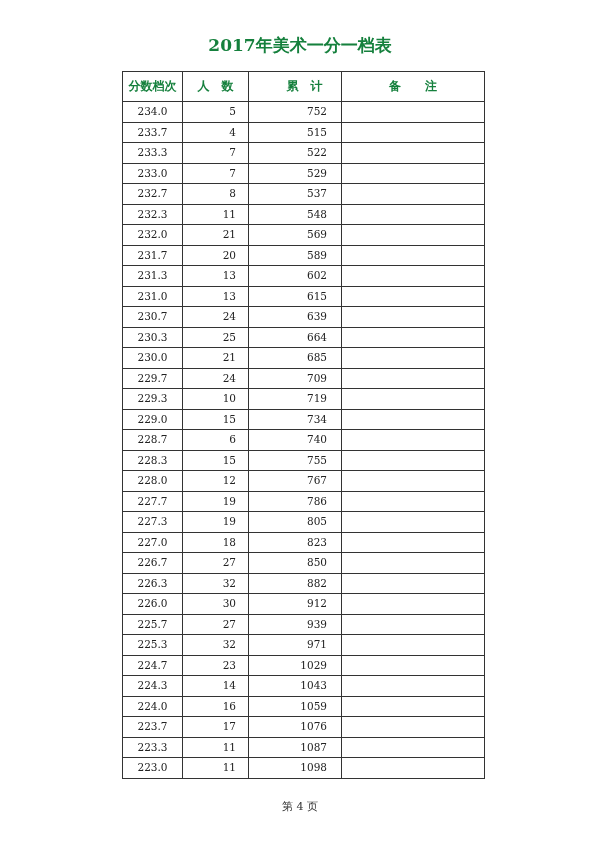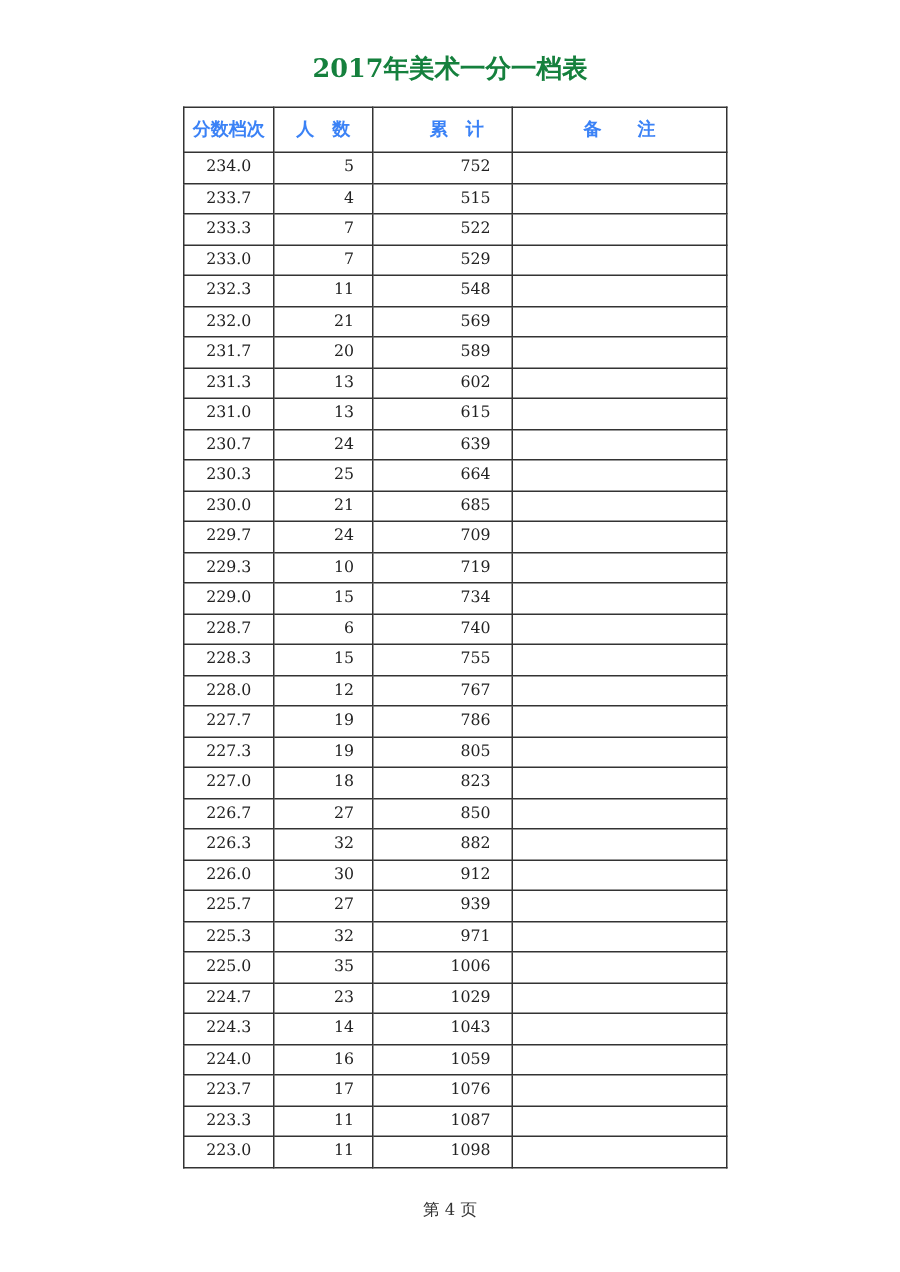--- a/index.html
+++ b/index.html
@@ -1,20 +1,20 @@
 <!DOCTYPE html>
 <html><head>
   <meta charset="utf-8">
   <style>
     html, body { margin: 0; padding: 0; background: #ffffff; }
     body { width: 600px; height: 848px; position: relative; overflow: hidden; font-family: "DejaVu Serif", serif; color: #222; }
     .title { position: absolute; top: 34px; left: 0; width: 600px; text-align: center; font-size: 17px; font-weight: bold; font-family: "DejaVu Serif", serif; color: #15803d; }
     table { position: absolute; top: 71px; left: 122px; border-collapse: collapse; table-layout: fixed; }
     td, th { border: 1px solid #333; padding: 0; font-size: 10.5px; font-weight: normal; height: 19.5px; line-height: 19.5px; }
-    th { height: 29px; line-height: 29px; font-size: 12px; font-weight: bold; color: #3b82f6; }
+    th { height: 29px; line-height: 29px; font-size: 12px; font-weight: bold; color: #15803d; }
     th.c1 { font-family: "DejaVu Sans", sans-serif; }
     .c1 { width: 59px; text-align: center; }
     .c2 { width: 65px; text-align: right; }
     .c3 { width: 73px; text-align: right; padding-left: 19px; }
     .c4 { width: 142px; }
     td.c2 { padding-right: 12px; box-sizing: border-box; }
     td.c3 { padding-right: 14px; box-sizing: border-box; }
     th.c2, th.c3, th.c4 { text-align: center; }
     .footer { position: absolute; top: 799px; left: 0; width: 600px; text-align: center; font-size: 11px; color: #333; }
   </style>
@@ -51,20 +51,26 @@
         <td class="c3">522</td>
         <td class="c4"></td>
       </tr>
       <tr>
         <td class="c1">233.0</td>
         <td class="c2">7</td>
         <td class="c3">529</td>
         <td class="c4"></td>
       </tr>
       <tr>
+        <td class="c1">232.7</td>
+        <td class="c2">8</td>
+        <td class="c3">537</td>
+        <td class="c4"></td>
+      </tr>
+      <tr>
         <td class="c1">232.3</td>
         <td class="c2">11</td>
         <td class="c3">548</td>
         <td class="c4"></td>
       </tr>
       <tr>
         <td class="c1">232.0</td>
         <td class="c2">21</td>
         <td class="c3">569</td>
         <td class="c4"></td>
@@ -183,26 +189,20 @@
         <td class="c3">939</td>
         <td class="c4"></td>
       </tr>
       <tr>
         <td class="c1">225.3</td>
         <td class="c2">32</td>
         <td class="c3">971</td>
         <td class="c4"></td>
       </tr>
       <tr>
-        <td class="c1">225.0</td>
-        <td class="c2">35</td>
-        <td class="c3">1006</td>
-        <td class="c4"></td>
-      </tr>
-      <tr>
         <td class="c1">224.7</td>
         <td class="c2">23</td>
         <td class="c3">1029</td>
         <td class="c4"></td>
       </tr>
       <tr>
         <td class="c1">224.3</td>
         <td class="c2">14</td>
         <td class="c3">1043</td>
         <td class="c4"></td>

